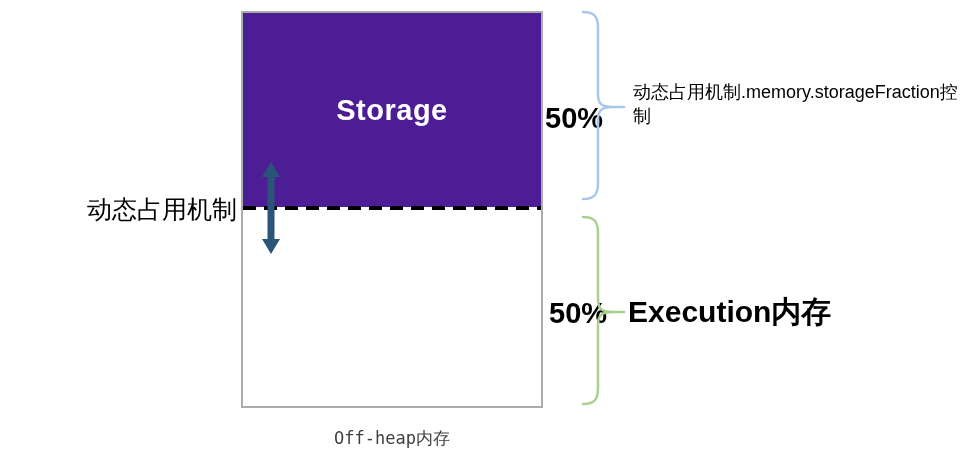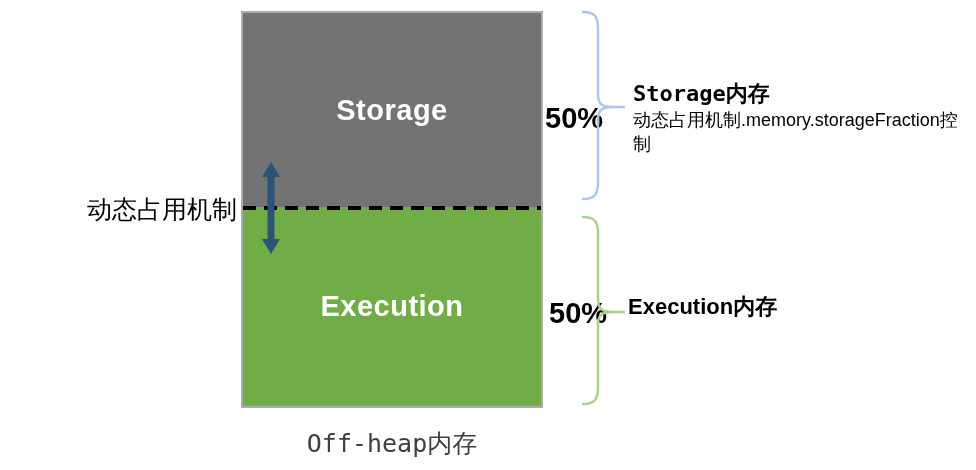--- a/index.html
+++ b/index.html
@@ -12,21 +12,21 @@
   }
 
   
   .membox{
     position:absolute;left:241px;top:11px;
     width:298px;height:393px;
     border:2px solid #ACACAC;
     display:flex;flex-direction:column;
   }
   .region{display:flex;align-items:center;justify-content:center;}
-  .region.storage{height:194px;background:#737373;}
+  .region.storage{height:194px;background:#4c1d95;}
   .region.execution{flex:1;background:#70AD47;}
   .region-label{
     color:#ffffff;font-weight:bold;font-size:29px;
     letter-spacing:0.5px;
   }
   .divider{position:absolute;left:0;top:192px;width:298px;height:6px;}
 
   
   .arrow-svg{position:absolute;left:256px;top:162px;width:30px;height:92px;}
 
@@ -52,41 +52,38 @@
 
   
   .ann{position:absolute;color:#000000;}
   .ann-storage{left:633px;top:80px;width:330px;}
   .ann-title-mono{
     font-family:"DejaVu Sans Mono", monospace;
     font-weight:bold;font-size:22px;line-height:28px;
   }
   .ann-line{font-size:18px;line-height:24px;}
   .ann-execution{left:628px;top:292px;}
-  .ann-title-sans{font-weight:bold;font-size:22px;}
+  .ann-title-sans{font-weight:bold;font-size:30px;}
 
   
   .bottom-label{
     position:absolute;left:241px;top:427px;width:302px;
     text-align:center;
     font-family:"DejaVu Sans Mono", monospace;
-    font-size:25px;color:#3F3F3F;
+    font-size:17px;color:#3F3F3F;
   }
 </style>
 </head>
 <body>
 
 <div class="canvas">
 
   <div class="membox">
     <div class="region storage">
       <span class="region-label">Storage</span>
-    </div>
-    <div class="region execution">
-      <span class="region-label">Execution</span>
     </div>
     <svg class="divider" viewBox="0 0 298 6" xmlns="http://www.w3.org/2000/svg">
       <line x1="0" y1="3" x2="298" y2="3" stroke-width="4" stroke-dasharray="13 8" stroke="#000000"></line>
     </svg>
   </div>
 
   <svg class="arrow-svg" viewBox="0 0 30 92" xmlns="http://www.w3.org/2000/svg">
     <line x1="15" y1="11" x2="15" y2="81" stroke-width="7" stroke="#2A5578"></line>
     <polygon points="15,0 6,15 24,15" fill="#2A5578"></polygon>
     <polygon points="15,92 6,77 24,77" fill="#2A5578"></polygon>
@@ -98,21 +95,20 @@
   <div class="pct pct-bottom">50%</div>
 
   <svg class="brace-svg brace-top" viewBox="0 0 52 191" xmlns="http://www.w3.org/2000/svg">
     <path d="M9 2 C20 2 24 6 24 18 L24 84 C24 93 27 97 38 97 L50 97 M38 97 C27 97 24 101 24 110 L24 173 C24 185 20 189 9 189" fill="none" stroke-width="2.5" stroke-linecap="round" stroke="#A8C7E9"></path>
   </svg>
   <svg class="brace-svg brace-bottom" viewBox="0 0 52 191" xmlns="http://www.w3.org/2000/svg">
     <path d="M9 2 C20 2 24 6 24 18 L24 84 C24 93 27 97 38 97 L50 97 M38 97 C27 97 24 101 24 110 L24 173 C24 185 20 189 9 189" fill="none" stroke-width="2.5" stroke-linecap="round" stroke="#A9D18E"></path>
   </svg>
 
   <div class="ann ann-storage">
-    <div class="ann-title-mono">Storage内存</div>
     <div class="ann-line">动态占用机制.memory.storageFraction控制</div>
   </div>
   <div class="ann ann-execution">
     <div class="ann-title-sans">Execution内存</div>
   </div>
 
   <div class="bottom-label">Off-heap内存</div>
 
 </div>
 

